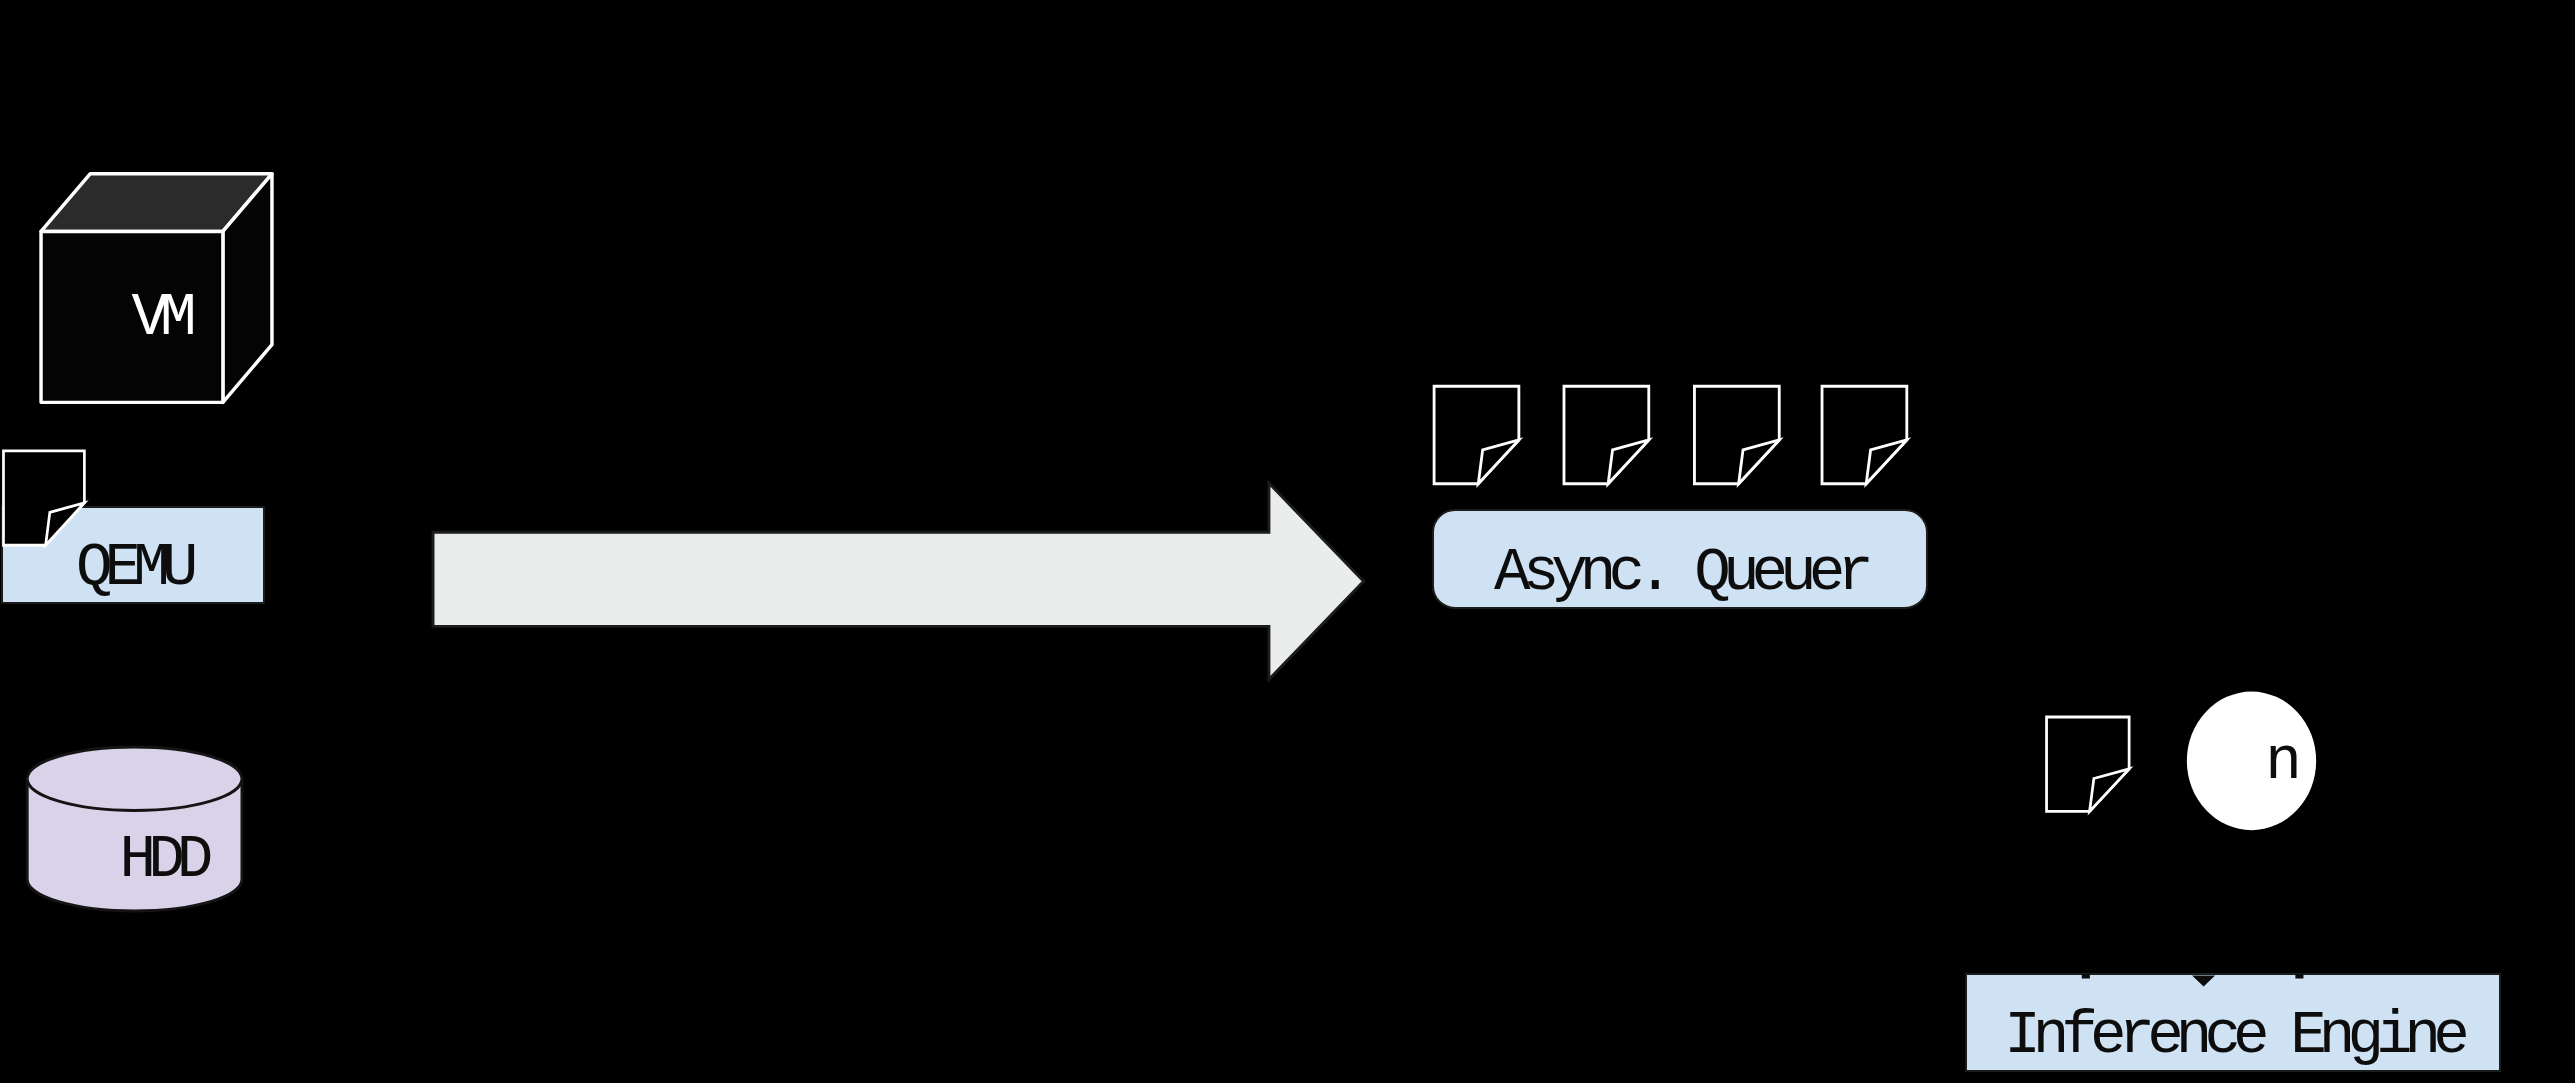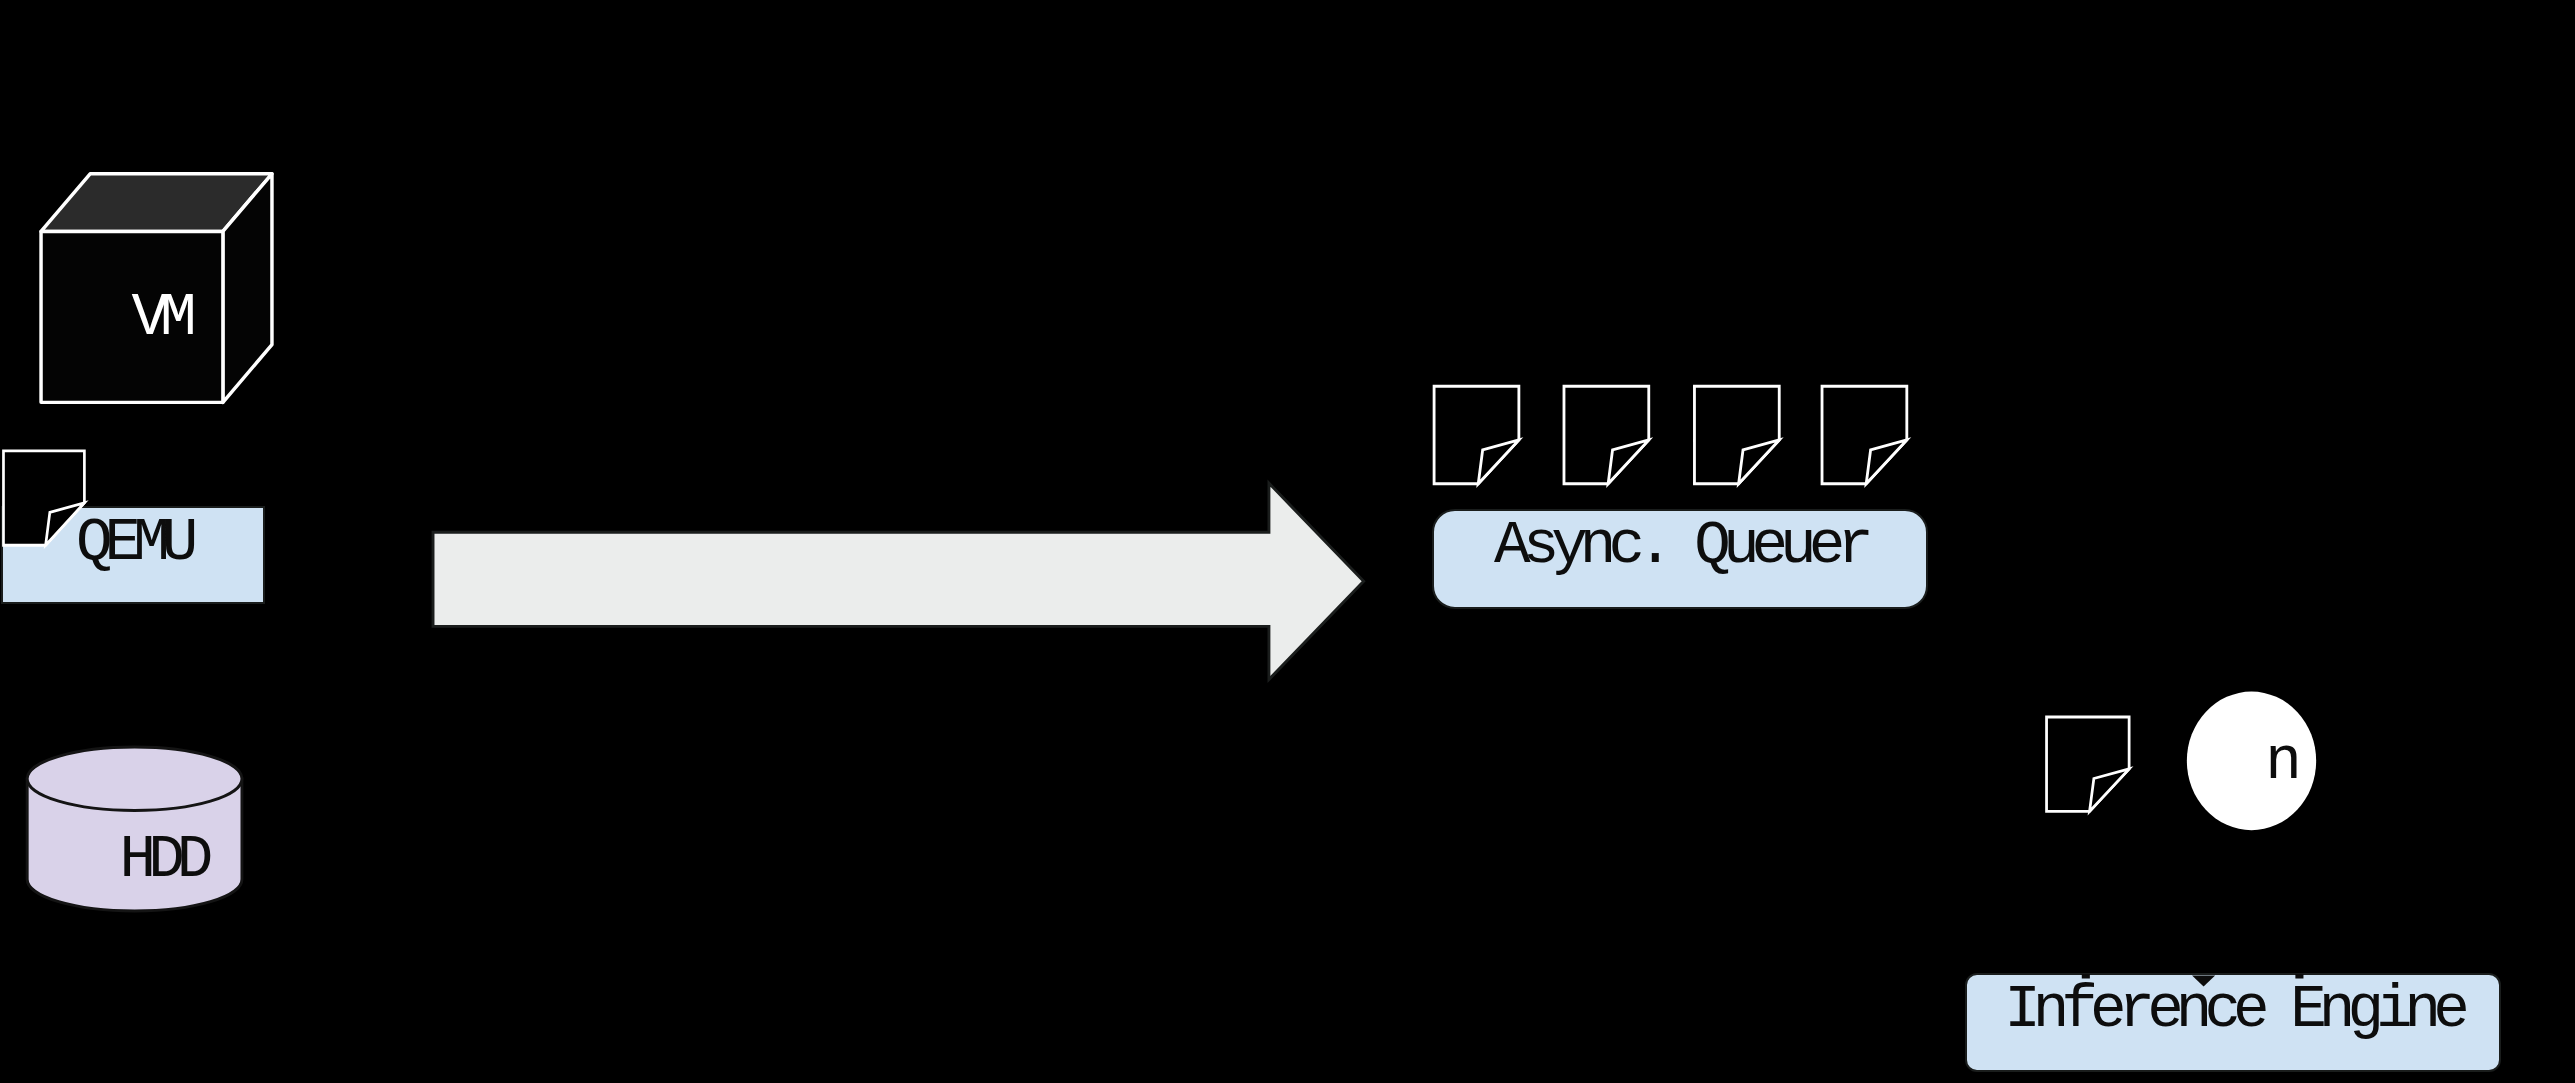--- a/index.html
+++ b/index.html
@@ -8,28 +8,28 @@
     width:2576px;height:1083px;
     background:var(--bg,#000);
     overflow:hidden;
     font-family:"Liberation Mono","DejaVu Sans Mono",monospace;
   }
   .box{
     position:absolute;z-index:1;
     box-sizing:border-box;
     background:var(--box-blue,#cfe2f3);
     border:2.9px solid var(--stroke-dark,#1a1d1c);
-    display:flex;align-items:flex-start;justify-content:center;
+    display:flex;align-items:flex-end;justify-content:center;
     font-size:61px;letter-spacing:-8px;
     color:var(--text-dark,#0d0d0d);
     white-space:pre;
   }
   .box-qemu{left:1.2px;top:506px;width:264px;height:98px;}
   .box-async{left:1432px;top:509px;width:496px;height:100px;border-radius:23px;}
-  .box-inference{left:1965px;top:973px;width:536px;height:99px;border-radius:12px;}
+  .box-inference{left:1965px;top:973px;width:536px;height:99px;}
 
   svg.overlay{position:absolute;left:0;top:0;z-index:2;}
 
   .label{
     position:absolute;z-index:3;
     display:flex;align-items:center;justify-content:center;
     font-size:61px;letter-spacing:-8px;
     color:var(--text-dark,#0d0d0d);
     white-space:pre;
     padding-left:28px;

